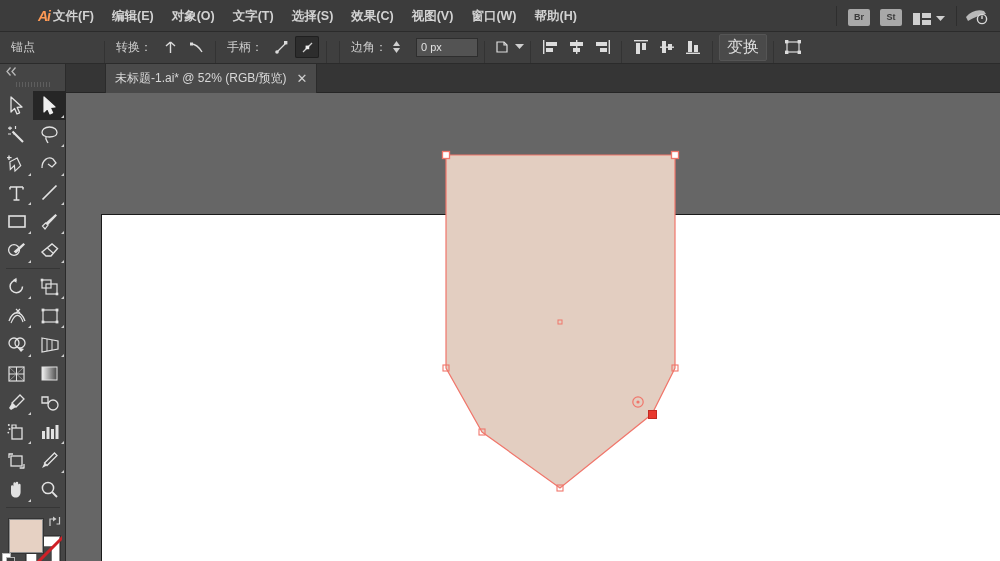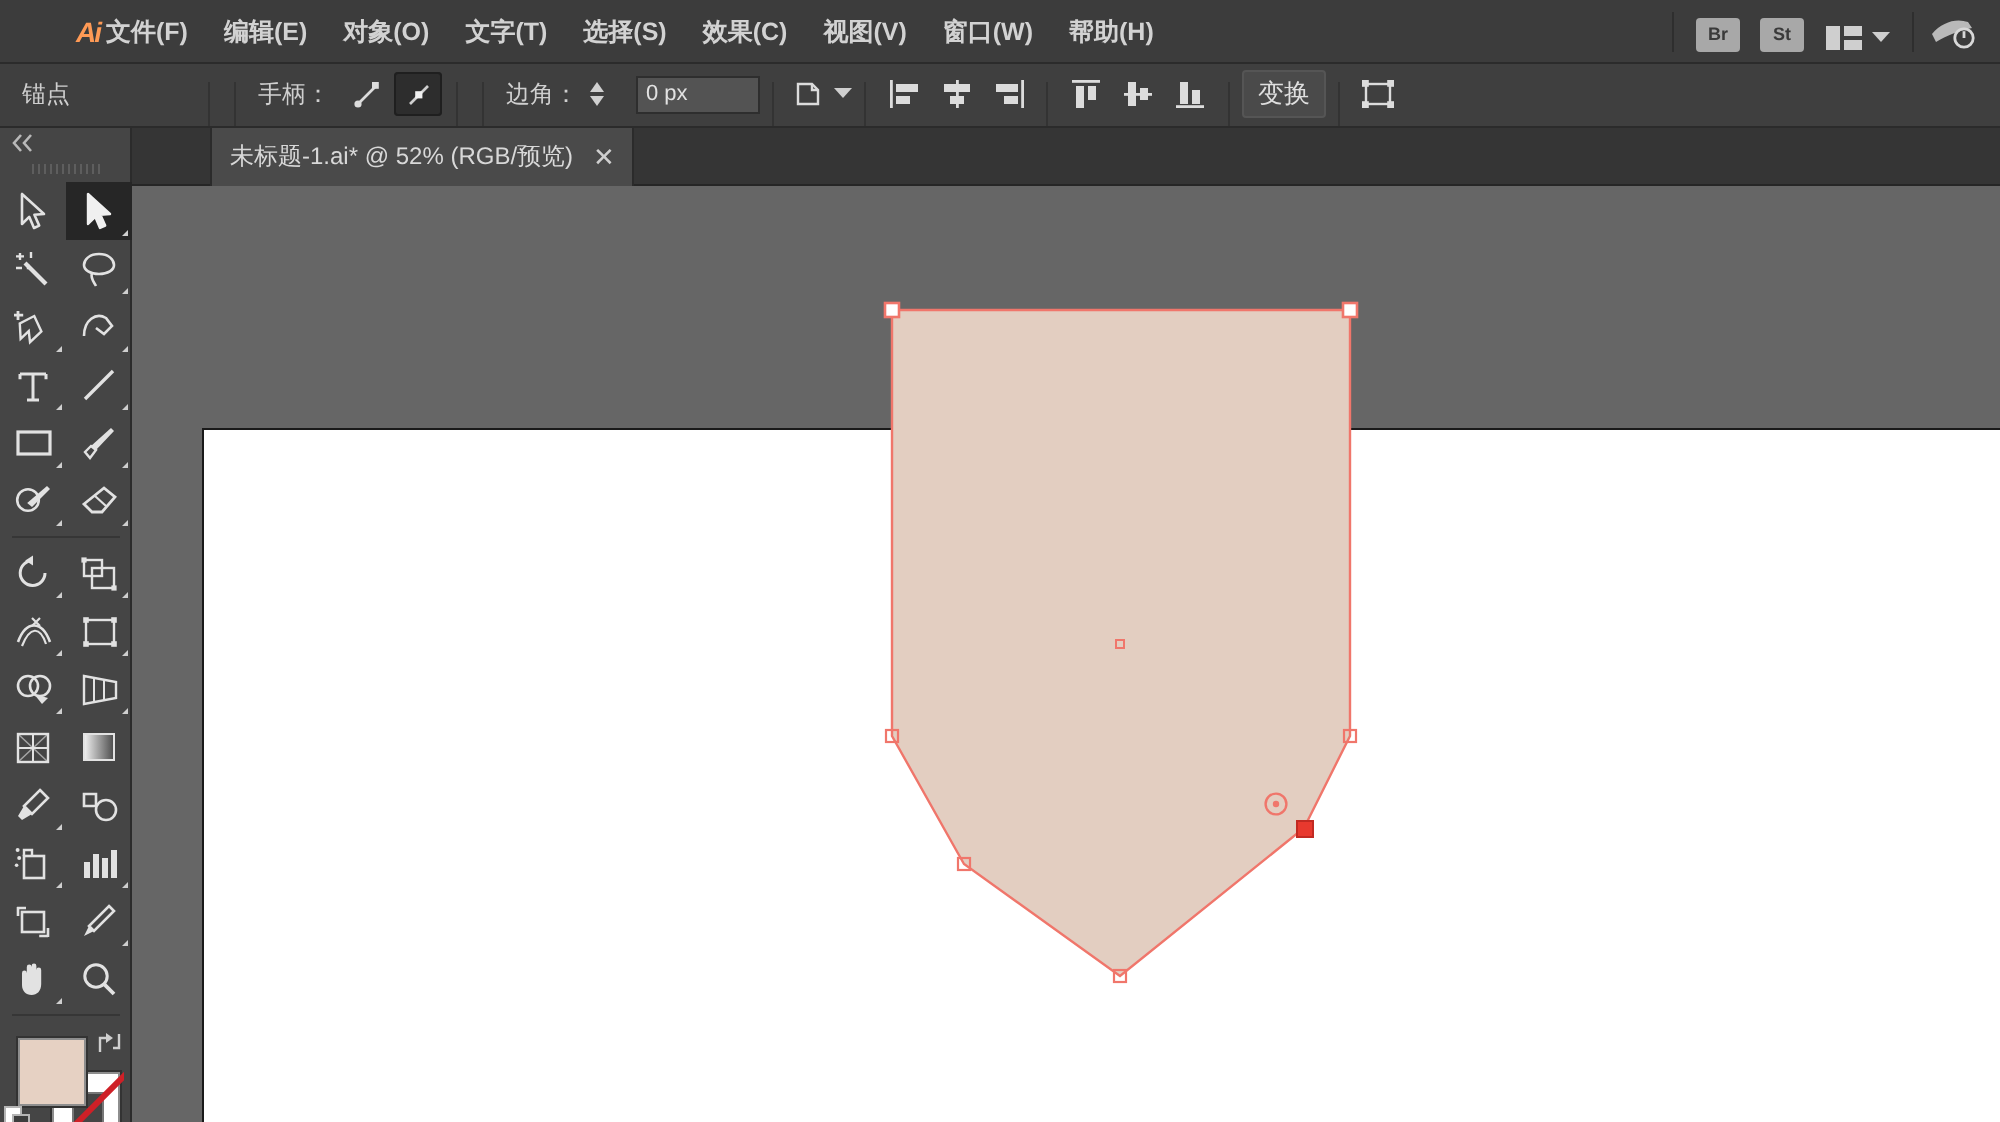--- a/index.html
+++ b/index.html
@@ -52,21 +52,21 @@
   .cbtn.dis svg { opacity:.35; }
   .numfield {
     display:flex; align-items:center; background:#535353;
     border:1px solid #2e2e2e; height:19px; width:62px; padding:0 4px;
     color:#e2e2e2; font-size:11px; margin-left:12px;
   }
   .stepper { display:flex; flex-direction:column; margin-right:3px; }
   .divider { width:1px; height:22px; background:#333; margin:0 6px; }
   .xfbtn {
     border:1px solid #555; background:#4a4a4a; color:#dedede;
-    padding:2px 7px; font-size:13px; border-radius:2px;
+    padding:2px 7px; font-size:16px; border-radius:2px;
   }
 
   
   .tabbar {
     position:absolute; left:0; top:64px; width:1000px; height:29px;
     background:#353535; border-bottom:1px solid #262626;margin-left:39px;
   }
   .doctab {
     position:absolute; left:66px; top:0; height:29px; display:flex;
     align-items:center; background:#4a4a4a; padding:0 9px;
@@ -174,20 +174,35 @@
     </div>
   </div>
 
   <div class="controlbar">
     <div class="cgroup">
       <div class="clabel" style="width:92px">锚点</div>
     </div>
 
     <div class="divider"></div>
 
+    <div class="cgroup">
+      <div class="clabel">转换：</div>
+      <div class="cbtn">
+        <svg width="15" height="15" viewBox="0 0 15 15">
+          <path d="M7.5 2 L7.5 13 M7.5 2 L3 6" stroke="#dcdcdc" stroke-width="1.4" fill="none"></path>
+          <path d="M7.5 2 L12 6" stroke="#dcdcdc" stroke-width="1.4" fill="none"></path>
+        </svg>
+      </div>
+      <div class="cbtn">
+        <svg width="15" height="15" viewBox="0 0 15 15">
+          <path d="M2 4 C6 4,10 7,13 12" stroke="#dcdcdc" stroke-width="1.4" fill="none"></path>
+          <rect x="1" y="2.5" width="3" height="3" fill="#dcdcdc"></rect>
+        </svg>
+      </div>
+    </div>
 
     <div class="divider"></div>
 
     <div class="cgroup">
       <div class="clabel">手柄：</div>
       <div class="cbtn">
         <svg width="15" height="15" viewBox="0 0 15 15">
           <path d="M3 12 L12 3" stroke="#dcdcdc" stroke-width="1.3"></path>
           <circle cx="3" cy="12" r="1.8" fill="#dcdcdc"></circle>
           <rect x="10" y="1" width="3.4" height="3.4" fill="#dcdcdc"></rect>

